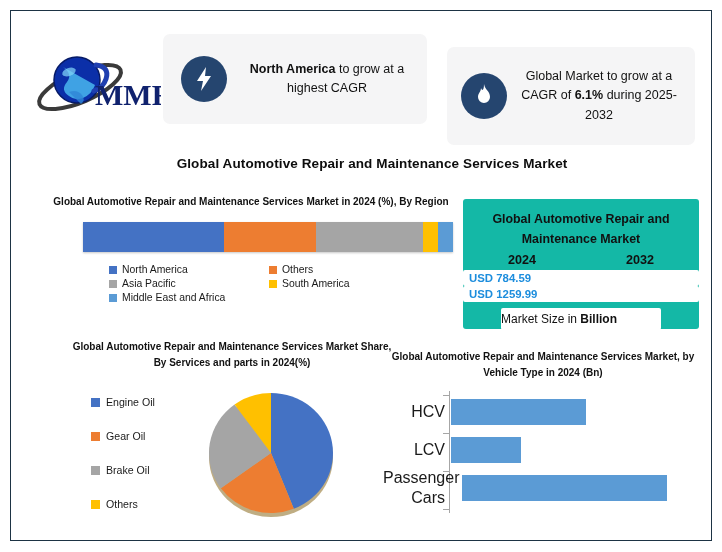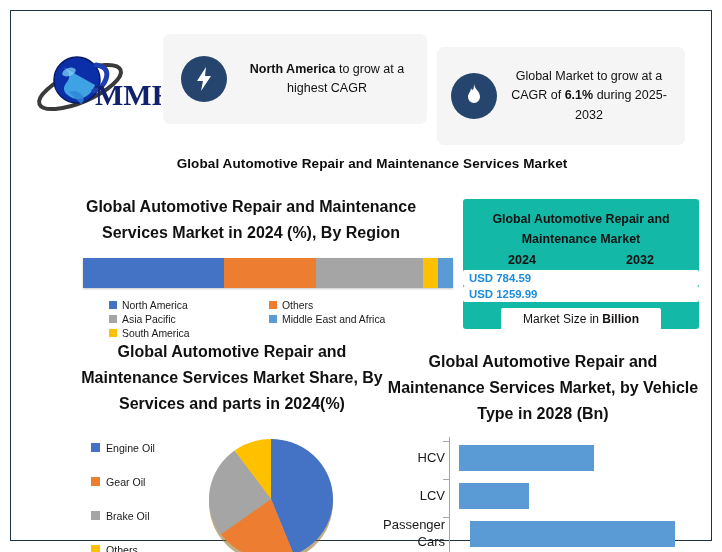--- a/index.html
+++ b/index.html
@@ -15,21 +15,21 @@
 
   
   #logo{position:absolute;left:22px;top:36px;width:128px;height:72px;}
   #logo svg{display:block;}
 
   .hl-card{
     position:absolute;background:#f5f5f6;border-radius:7px;
     display:flex;align-items:center;
   }
   #card-na{left:152px;top:23px;width:264px;height:90px;}
-  #card-cagr{left:426px;top:36px;width:248px;height:98px;}
+  #card-cagr{left:436px;top:36px;width:248px;height:98px;}
   .hl-icon{
     flex:0 0 auto;width:46px;height:46px;border-radius:50%;
     background:#25456f;margin-left:18px;margin-right:12px;
     display:flex;align-items:center;justify-content:center;
   }
   #card-cagr .hl-icon{margin-left:14px;margin-right:8px;}
   .hl-text{
     flex:1 1 auto;text-align:center;font-size:12.5px;color:#111;
     line-height:1.55;padding-right:12px;
   }
@@ -37,21 +37,21 @@
 
   
   #main-title{
     position:absolute;left:0;top:145px;width:722px;text-align:center;
     font-size:13.5px;font-weight:bold;color:#0d0d0d;letter-spacing:.1px;
   }
 
   
   #region-block{position:absolute;left:40px;top:183px;width:400px;}
   .chart-title{
-    text-align:center;font-size:16px;font-weight:bold;color:#111;
+    text-align:center;font-size:10px;font-weight:bold;color:#111;
     line-height:1.62;
   }
   #stacked-wrap{margin-top:12px;height:32px;position:relative;padding:0 16px;}
   #stacked-bar{
     display:flex;height:30px;width:370px;margin-left:16px;
     box-shadow:0 1px 2px rgba(0,0,0,.22);
   }
   #stacked-bar .seg{height:100%;}
   #region-legend{
     margin-top:10px;margin-left:58px;width:320px;
@@ -76,21 +76,21 @@
   #ms-years{
     display:flex;justify-content:space-around;margin-top:3px;
     font-size:12.6px;font-weight:bold;color:#111;
   }
   #ms-vals{display:flex;justify-content:center;margin-top:3px;flex-direction:column;}
   #ms-vals span{
     background:#ffffff;color:#1c8ddd;font-weight:bold;font-size:11.4px;
     padding:2px 6px;border-radius:2px;
   }
   #ms-foot{
-    margin:6px auto 0;background:#ffffff;width:160px;text-align:center;
+    margin:6px auto 0;background:#ffffff;width:160px;text-align:left;
     font-size:12px;color:#111;padding:4px 0;border-radius:2px;
   }
   #ms-foot b{font-weight:bold;}
 
   
   #pie-block{position:absolute;left:56px;top:328px;width:330px;}
   #pie-area{position:relative;height:150px;margin-top:8px;}
   #pie-legend{
     position:absolute;left:24px;top:6px;width:112px;font-size:10.6px;color:#1a1a1a;
   }
@@ -101,21 +101,21 @@
   
   #veh-block{position:absolute;left:372px;top:338px;width:320px;}
   #veh-chart{position:relative;height:122px;margin-top:10px;}
   #veh-axis{
     position:absolute;left:66px;top:0;bottom:0;width:1px;background:#a6a6a6;
   }
   .veh-row{
     position:absolute;left:0;width:100%;height:34px;display:flex;align-items:center;
   }
   .veh-lbl{
-    width:62px;text-align:right;padding-right:14px;font-size:13px;
+    width:62px;text-align:right;padding-right:6px;font-size:16px;
     color:#1a1a1a;line-height:1.25;
   }
   .veh-bar{height:26px;background:#5b9bd5;}
   .veh-tick{
     position:absolute;left:60px;width:6px;height:1px;background:#a6a6a6;
   }
 </style>
 </head>
 <body>
 
@@ -176,26 +176,26 @@
         </div>
         <div class="lg">
           <span class="sw" style="background: rgb(237, 125, 49);"></span>
           <span>Others</span>
         </div>
         <div class="lg">
           <span class="sw" style="background: rgb(165, 165, 165);"></span>
           <span>Asia Pacific</span>
         </div>
         <div class="lg">
+          <span class="sw" style="background: rgb(255, 192, 0);"></span>
+          <span>South America</span>
+        </div>
+        <div class="lg">
           <span class="sw" style="background: rgb(91, 155, 213);"></span>
           <span>Middle East and Africa</span>
-        </div>
-        <div class="lg">
-          <span class="sw" style="background: rgb(255, 192, 0);"></span>
-          <span>South America</span>
         </div>
       </div>
   </div>
 
   <div id="ms-panel">
     <div id="ms-title">Global Automotive Repair and Maintenance Market</div>
     <div id="ms-years">
       <div>2024</div>
       <div>2032</div>
     </div>
@@ -235,21 +235,21 @@
             <path d="M64,66 L64,6 A62,60 0 0,1 86.82372226645003,121.78658915329508 Z" fill="#4472c4"></path>
             <path d="M64,66 L86.82372226645003,121.78658915329508 A62,60 0 0,1 13.840946348753263,101.26711513754839 Z" fill="#ed7d31"></path>
             <path d="M64,66 L13.840946348753263,101.26711513754839 A62,60 0 0,1 27.55731435786666,17.458980337503156 Z" fill="#a5a5a5"></path>
             <path d="M64,66 L27.55731435786666,17.458980337503156 A62,60 0 0,1 63.999999999999986,6 Z" fill="#ffc000"></path>
           </g>
       </svg>
     </div>
   </div>
 
   <div id="veh-block">
-    <div class="chart-title">Global Automotive Repair and Maintenance Services Market, by Vehicle Type in 2028 (Bn)</div>
+    <div class="chart-title">Global Automotive Repair and Maintenance Services Market, by Vehicle Type in 2024 (Bn)</div>
     <div id="veh-chart">
       <div id="veh-axis"></div>
     <div class="veh-row" style="top: 4px;">
           <div class="veh-lbl">HCV</div>
           <div class="veh-bar" style="width: 135.3px; background: rgb(91, 155, 213);"></div>
         </div>
         <div class="veh-tick" style="top: 4px;"></div>
         <div class="veh-row" style="top: 42px;">
           <div class="veh-lbl">LCV</div>
           <div class="veh-bar" style="width: 69.7px; background: rgb(91, 155, 213);"></div>

